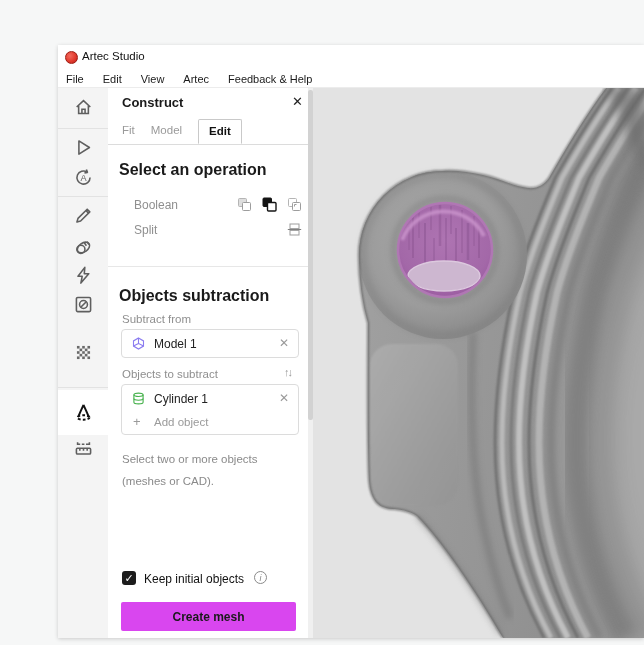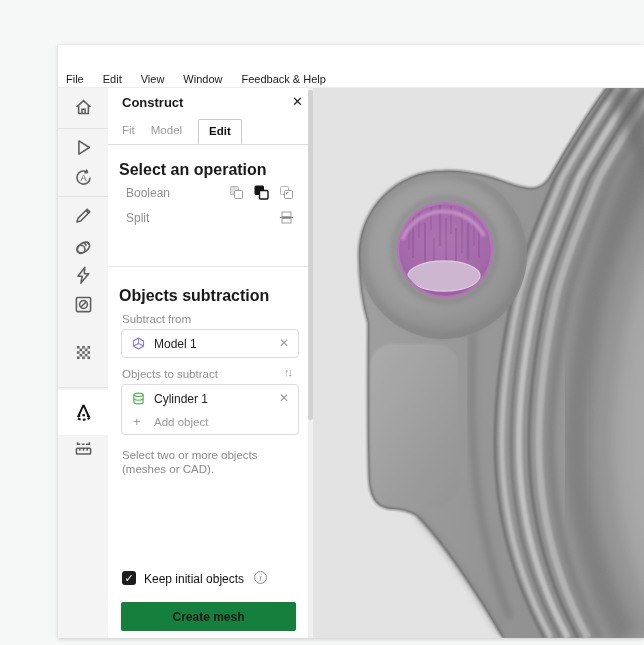--- a/index.html
+++ b/index.html
@@ -34,62 +34,66 @@
   
   .panel { position:relative; width:205px; height:550px; background:#fff; flex:none; }
   .p-title { position:absolute; left:14px; top:7px; font-size:13px; font-weight:bold; color:#1a1a1a; }
   .p-close { position:absolute; right:10px; top:6px; font-size:13px; color:#222; cursor:pointer; line-height:16px; }
   .tabs { position:absolute; left:0; top:31px; width:205px; height:26px; border-bottom:1px solid #dcdcdc;
           display:flex; align-items:flex-start; padding-left:14px; }
   .tab { font-size:11.5px; color:#9a9a9a; padding:5px 0 7px 0; margin-right:16px; cursor:pointer; }
   .tab.active { color:#111; font-weight:bold; border:1px solid #c9c9c9; border-bottom:1px solid #fff;
                 padding:5px 10px 6px 10px; margin-bottom:-1px; background:#fff; border-radius:2px 2px 0 0; }
   .sec-head { position:absolute; left:11px; font-size:16px; font-weight:bold; color:#1a1a1a; }
-  .op-row { position:absolute; left:4px; width:205px; height:18px; }
+  .op-row { position:absolute; left:12px; width:205px; height:18px;margin-top:12px; }
   .op-label { position:absolute; left:14px; top:2px; font-size:12px; color:#8f8f8f; }
   .op-ic { position:absolute; top:0; width:17px; height:17px; cursor:pointer; }
   .op-ic svg { width:17px; height:17px; }
   .p-div { position:absolute; left:0; width:205px; height:1px; background:#e7e7e7; }
   .f-label { position:absolute; left:14px; font-size:11.5px; color:#8f8f8f; }
   .obj-box { position:absolute; left:13px; width:178px; border:1px solid #dcdcdc; border-radius:4px; background:#fff; }
   .obj-row { position:relative; height:27px; }
   .obj-row .oicon { position:absolute; left:10px; top:7px; width:13px; height:13px; }
   .obj-row .oname { position:absolute; left:32px; top:7px; font-size:12px; color:#222; }
   .obj-row .orem { position:absolute; right:9px; top:6px; font-size:12px; color:#9a9a9a; cursor:pointer; }
   .add-row { position:relative; height:22px; cursor:pointer; }
   .add-row .plus { position:absolute; left:11px; top:2px; font-size:13px; color:#9a9a9a; }
   .add-row .atext { position:absolute; left:32px; top:4px; font-size:11.5px; color:#9a9a9a; }
   .sort-btn { position:absolute; left:176px; font-size:11px; color:#9a9a9a; letter-spacing:-2px; cursor:pointer; }
-  .hint { position:absolute; left:14px; width:170px; font-size:11.5px; color:#8a8a8a; line-height:14px; }
+  .hint { position:absolute; left:14px; width:170px; font-size:11.5px; color:#8a8a8a; line-height:22px; }
   .chk { position:absolute; left:14px; top:483px; width:14px; height:14px; background:#1c1c1c; border-radius:3px;
          color:#fff; font-size:11px; text-align:center; line-height:14px; cursor:pointer; }
   .chk-label { position:absolute; left:36px; top:484px; font-size:12px; color:#111; }
   .info-i { position:absolute; left:146px; top:483px; width:13px; height:13px; border:1px solid #8a8a8a; border-radius:50%;
             font-size:9px; color:#8a8a8a; text-align:center; line-height:12px; font-style:italic; cursor:pointer; }
-  .create-btn { position:absolute; left:13px; top:514px; width:175px; height:29px; background:#15803d;
+  .create-btn { position:absolute; left:13px; top:514px; width:175px; height:29px; background:#d946ef;
                 border:none; border-radius:2px; font-size:12px; font-weight:bold; color:#1a1a1a;
                 font-family:"Liberation Sans",sans-serif; cursor:pointer; }
   .scrollbar { position:absolute; right:0; top:0; width:5px; height:550px; background:#f0f0f0; }
   .scroll-thumb { position:absolute; right:0; top:2px; width:5px; height:330px; background:#d2d2d2; border-radius:2px; cursor:pointer; }
 
   
   .viewport { position:relative; flex:1; height:550px; background:#e3e3e3; overflow:hidden; cursor:grab; }
   .viewport svg { display:block; }
 </style>
 </head>
 <body>
 
 <div class="window">
 
+  <div class="titlebar">
+    <div class="logo"></div>
+    <div class="apptitle">Artec Studio</div>
+  </div>
 
   <div class="menubar">
     <span>File</span>
     <span>Edit</span>
     <span>View</span>
-    <span>Window</span>
+    <span>Artec</span>
     <span>Feedback &amp; Help</span>
   </div>
 
   <div class="content">
 
     <div class="sidebar">
       <div class="sb-active-tile"></div>
 
       <div class="sb-item" style="top:1px">
         <svg viewBox="0 0 16 16">

